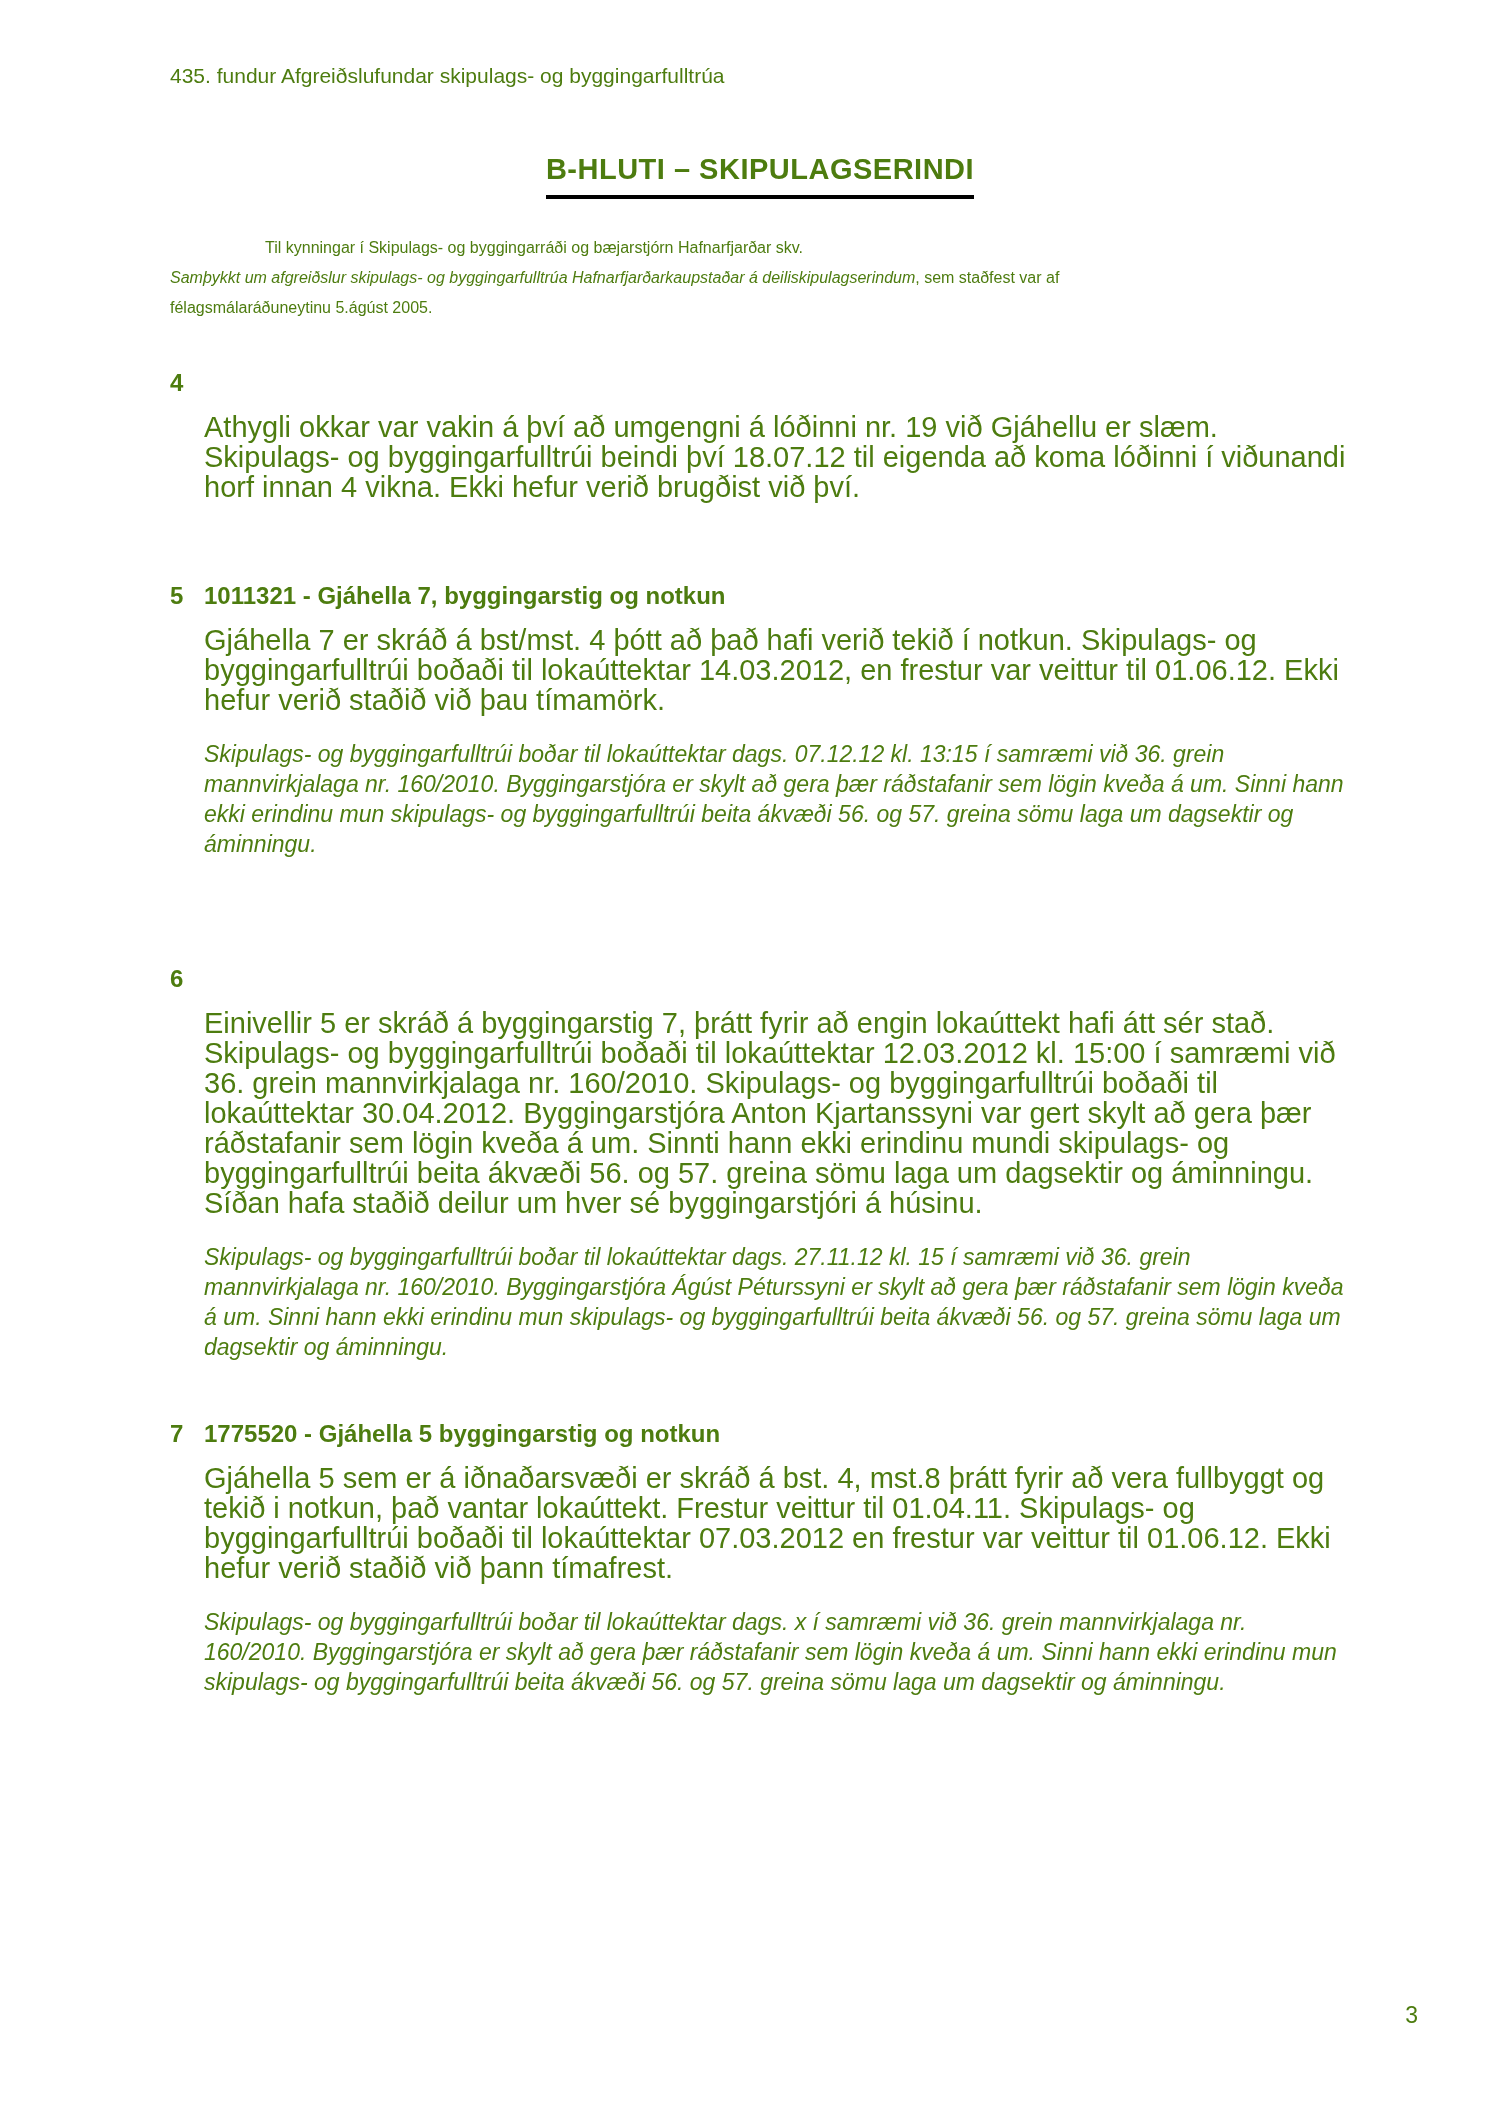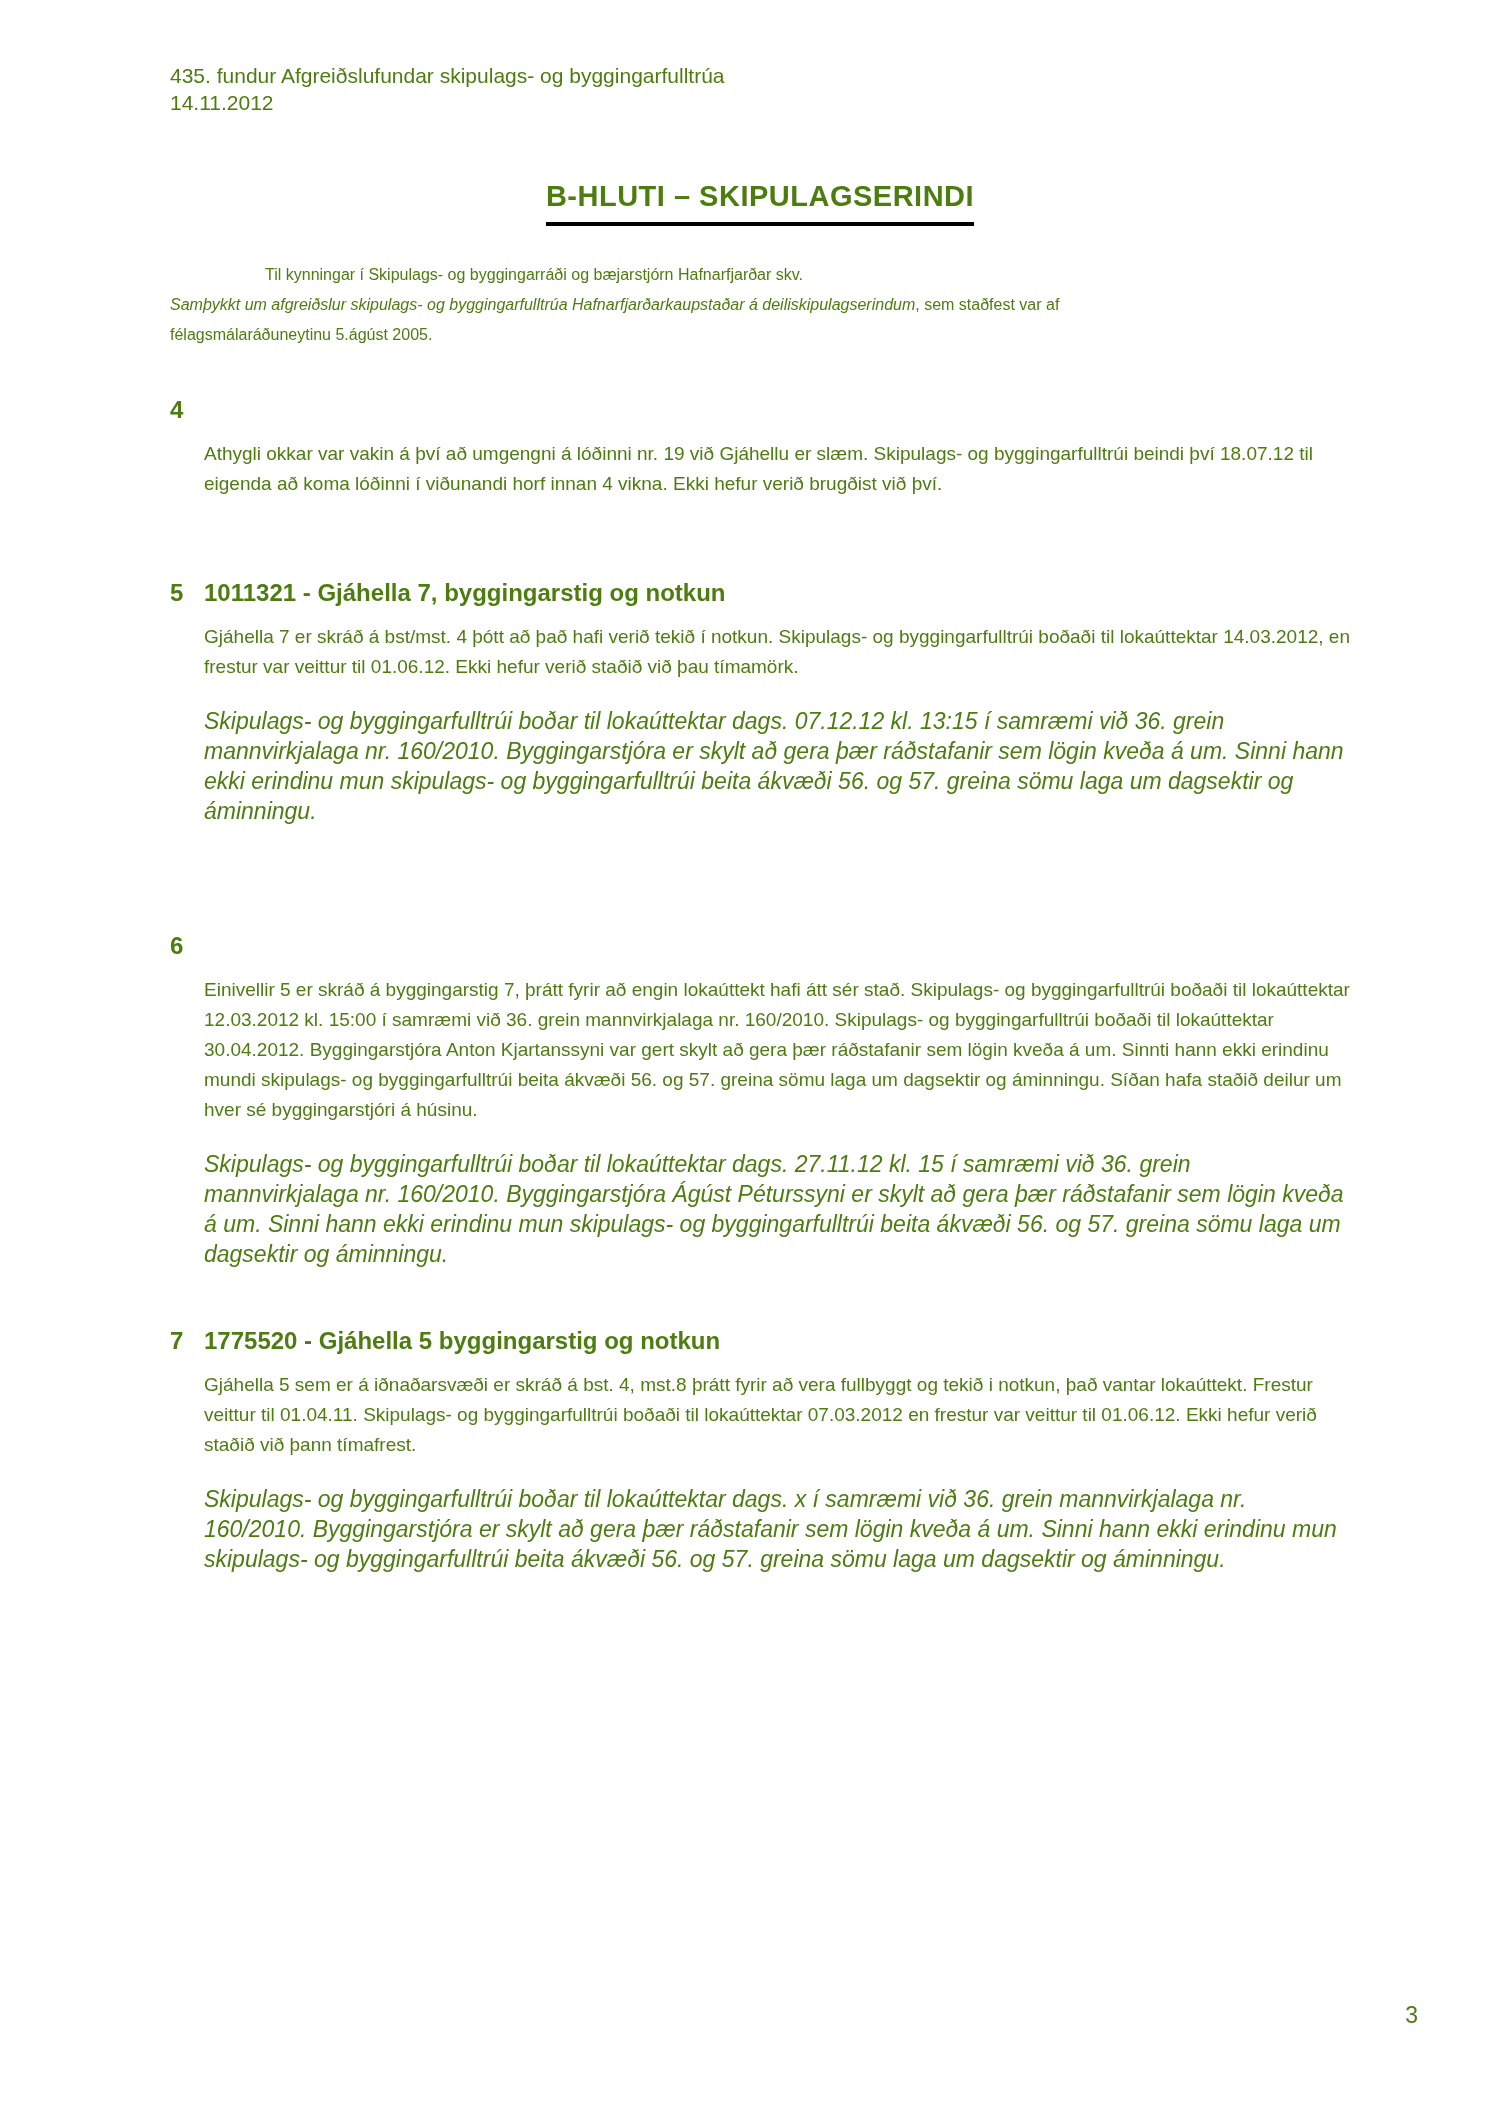--- a/index.html
+++ b/index.html
@@ -50,21 +50,21 @@
   .sec-heading {
     display: flex;
     font-size: 24px;
     font-weight: bold;
     line-height: 31px;
   }
   .sec-num { width: 34px; flex: 0 0 34px; }
   .sec-body {
     margin-left: 34px;
     margin-top: 14px;
-    font-size: 19px;
+    font-size: 29px;
     line-height: 30px;
     width: 1146px;
   }
   .sec-resolution {
     margin-left: 34px;
     margin-top: 24px;
     font-size: 23px;
     line-height: 30px;
     font-style: italic;
     width: 1146px;
@@ -77,21 +77,20 @@
   }
 </style>
 </head>
 <body>
 
 <div class="page">
   <div class="content">
 
     <div class="doc-header">
       <div>435. fundur Afgreiðslufundar skipulags- og byggingarfulltrúa</div>
-      <div>14.11.2012</div>
     </div>
 
     <div class="title-row">
       <span class="doc-title">B-HLUTI – SKIPULAGSERINDI</span>
     </div>
 
     <div class="intro">
       <div class="first-line">Til kynningar í Skipulags- og byggingarráði og bæjarstjórn Hafnarfjarðar skv.</div>
       <div><span class="italic">Samþykkt um afgreiðslur skipulags- og byggingarfulltrúa Hafnarfjarðarkaupstaðar á deiliskipulagserindum</span><span>, sem staðfest var af félagsmálaráðuneytinu 5.ágúst 2005.</span></div>
     </div>

